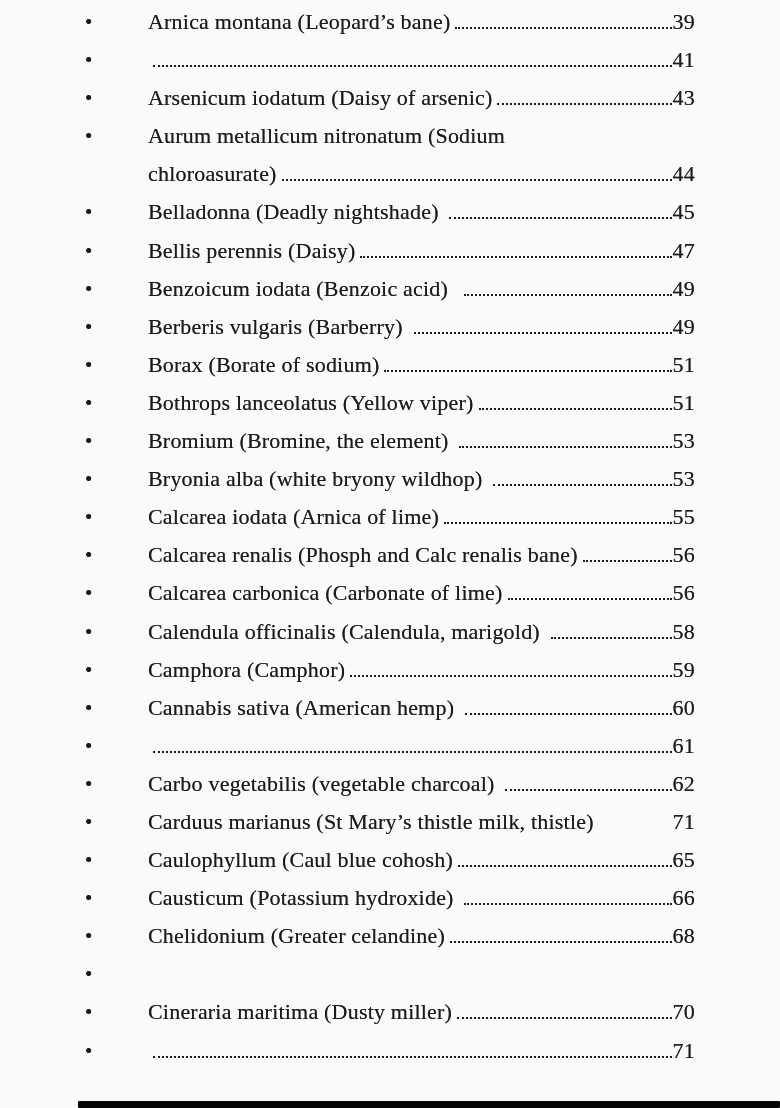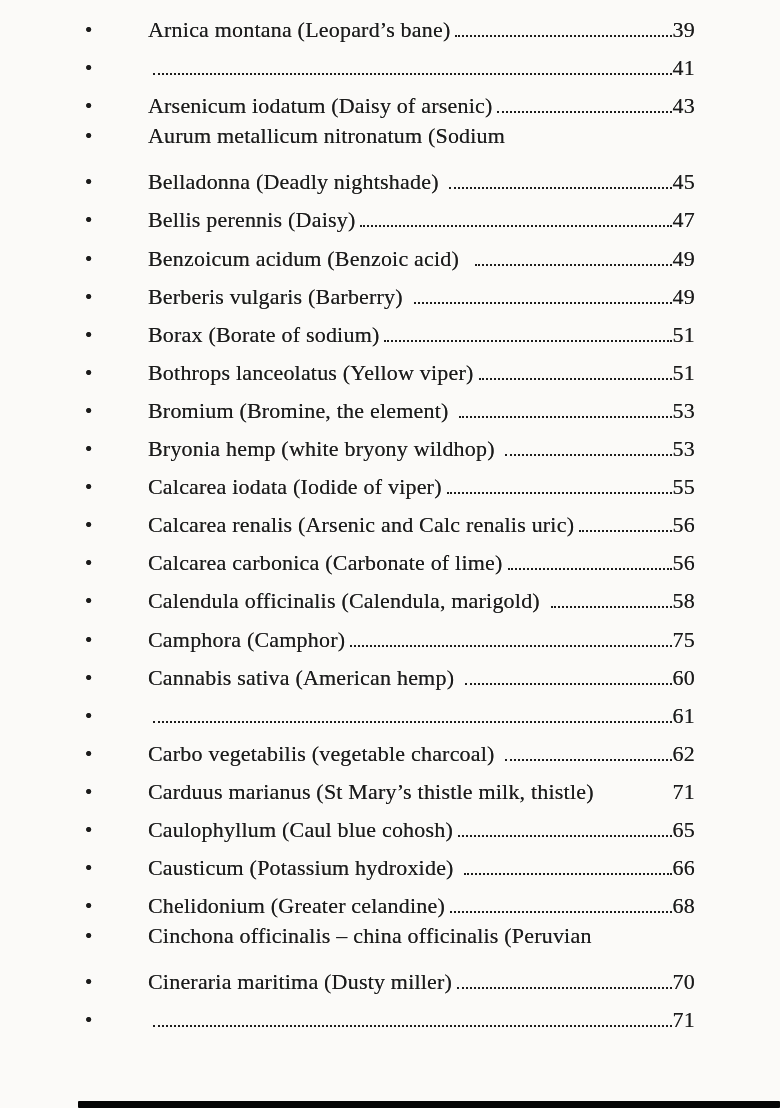--- a/index.html
+++ b/index.html
@@ -52,21 +52,20 @@
     height: 0;
     border-bottom: 2.4px dotted #1c1c1c;
     margin: 0 1px 0 5px;
   }
   .leader.noleader {
     border-bottom: none;
   }
   .pg {
     flex: none;
     text-shadow: 0 0 0.6px rgba(20,20,20,0.7);
-    margin-top: 8px;
   }
   .scan-bar {
     position: absolute;
     left: 78px;
     right: 0;
     bottom: 0;
     height: 7px;
     background: #050505;
     border-radius: 1px;
   }
@@ -91,34 +90,40 @@
         <span class="bullet">•</span>
         <span class="txt">Arsenicum iodatum (Daisy of arsenic)</span>
         <span class="leader"></span>
         <span class="pg">43</span>
       </div>
       <div class="row">
         <span class="bullet">•</span>
         <span class="txt">Aurum metallicum nitronatum (Sodium</span>
       </div>
       <div class="row">
+        <span class="bullet"></span>
+        <span class="txt">chloroasurate)</span>
+        <span class="leader"></span>
+        <span class="pg">44</span>
+      </div>
+      <div class="row">
         <span class="bullet">•</span>
         <span class="txt">Belladonna (Deadly nightshade) </span>
         <span class="leader"></span>
         <span class="pg">45</span>
       </div>
       <div class="row">
         <span class="bullet">•</span>
         <span class="txt">Bellis perennis (Daisy)</span>
         <span class="leader"></span>
         <span class="pg">47</span>
       </div>
       <div class="row">
         <span class="bullet">•</span>
-        <span class="txt">Benzoicum acidum (Benzoic acid)  </span>
+        <span class="txt">Benzoicum iodata (Benzoic acid)  </span>
         <span class="leader"></span>
         <span class="pg">49</span>
       </div>
       <div class="row">
         <span class="bullet">•</span>
         <span class="txt">Berberis vulgaris (Barberry) </span>
         <span class="leader"></span>
         <span class="pg">49</span>
       </div>
       <div class="row">
@@ -134,53 +139,53 @@
         <span class="pg">51</span>
       </div>
       <div class="row">
         <span class="bullet">•</span>
         <span class="txt">Bromium (Bromine, the element) </span>
         <span class="leader"></span>
         <span class="pg">53</span>
       </div>
       <div class="row">
         <span class="bullet">•</span>
-        <span class="txt">Bryonia hemp (white bryony wildhop) </span>
+        <span class="txt">Bryonia alba (white bryony wildhop) </span>
         <span class="leader"></span>
         <span class="pg">53</span>
       </div>
       <div class="row">
         <span class="bullet">•</span>
-        <span class="txt">Calcarea iodata (Iodide of viper)</span>
+        <span class="txt">Calcarea iodata (Arnica of lime)</span>
         <span class="leader"></span>
         <span class="pg">55</span>
       </div>
       <div class="row">
         <span class="bullet">•</span>
-        <span class="txt">Calcarea renalis (Arsenic and Calc renalis uric)</span>
+        <span class="txt">Calcarea renalis (Phosph and Calc renalis bane)</span>
         <span class="leader"></span>
         <span class="pg">56</span>
       </div>
       <div class="row">
         <span class="bullet">•</span>
         <span class="txt">Calcarea carbonica (Carbonate of lime)</span>
         <span class="leader"></span>
         <span class="pg">56</span>
       </div>
       <div class="row">
         <span class="bullet">•</span>
         <span class="txt">Calendula officinalis (Calendula, marigold) </span>
         <span class="leader"></span>
         <span class="pg">58</span>
       </div>
       <div class="row">
         <span class="bullet">•</span>
         <span class="txt">Camphora (Camphor)</span>
         <span class="leader"></span>
-        <span class="pg">75</span>
+        <span class="pg">59</span>
       </div>
       <div class="row">
         <span class="bullet">•</span>
         <span class="txt">Cannabis sativa (American hemp) </span>
         <span class="leader"></span>
         <span class="pg">60</span>
       </div>
       <div class="row">
         <span class="bullet">•</span>
         <span class="leader"></span>
@@ -211,21 +216,20 @@
         <span class="pg">66</span>
       </div>
       <div class="row">
         <span class="bullet">•</span>
         <span class="txt">Chelidonium (Greater celandine)</span>
         <span class="leader"></span>
         <span class="pg">68</span>
       </div>
       <div class="row">
         <span class="bullet">•</span>
-        <span class="txt">Cinchona officinalis – china officinalis (Peruvian</span>
       </div>
       <div class="row">
         <span class="bullet">•</span>
         <span class="txt">Cineraria maritima (Dusty miller)</span>
         <span class="leader"></span>
         <span class="pg">70</span>
       </div>
       <div class="row">
         <span class="bullet">•</span>
         <span class="leader"></span>

